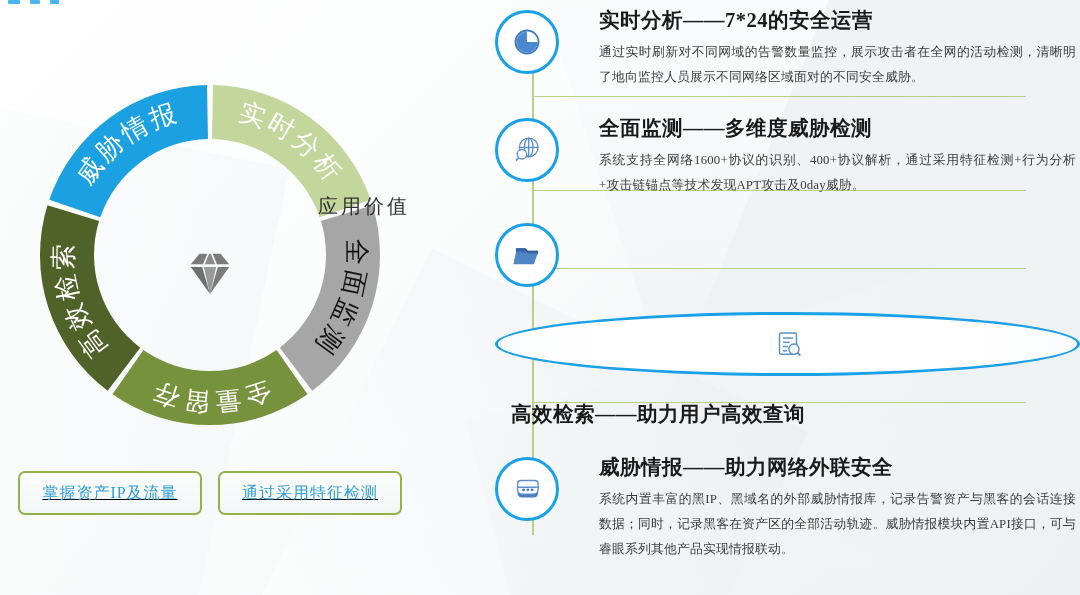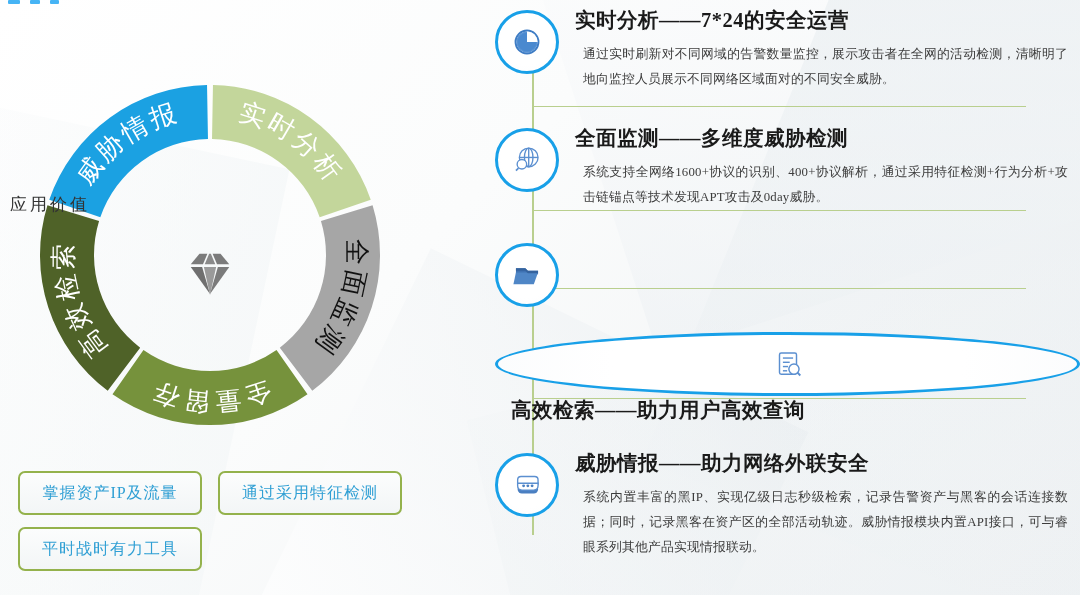--- a/index.html
+++ b/index.html
@@ -36,58 +36,58 @@
   
   .topmark{position:absolute;top:0;left:8px;display:flex;gap:10px;}
   .topmark i{display:block;width:12px;height:4px;background:#46b4f5;border-radius:1px;}
   .topmark i.b2{width:10px;}
   .topmark i.b3{width:9px;}
 
   
   #donut-wrap{position:absolute;left:10px;top:55px;width:400px;height:400px;}
   #donut{position:absolute;inset:0;}
   .donut-center-text{
-    position:absolute;left:0;right:0;top:138px;text-align:left;
-    font-size:17px;color:#333;letter-spacing:3px;
+    position:absolute;left:0;right:0;top:138px;text-align:right;
+    font-size:20px;color:#333;letter-spacing:3px;
     font-family:"Liberation Serif","DejaVu Serif",serif;
   }
   .gem{position:absolute;left:50%;top:190px;transform:translateX(-50%);}
 
   
   #tags{position:absolute;left:18px;top:471px;width:400px;
-        display:grid;grid-template-columns:184px 184px;gap:12px 16px;}
+        display:grid;grid-template-columns:184px 184px;gap:12px 16px;text-decoration:underline;}
   .tag{
     height:40px;border:2px solid #94b24c;border-radius:7px;
     display:flex;align-items:center;justify-content:center;
     color:#2f9fd4;font-size:16px;letter-spacing:1px;
     background:linear-gradient(180deg,rgba(252,253,253,.9),rgba(242,245,246,.9));
     font-family:"Liberation Serif","DejaVu Serif",serif;
   }
 
   
   #timeline{position:absolute;left:495px;top:0;width:585px;height:595px;}
   .axis{position:absolute;left:37px;top:30px;bottom:60px;width:2px;
         background:#b9cf8e;}
-  .row{position:relative;display:flex;}
+  .row{position:relative;display:flex;gap:24px;}
   .row .bullet{
     position:relative;z-index:2;flex:0 0 64px;height:64px;margin-top:4px;
     border-radius:50%;
     background:radial-gradient(circle at 50% 45%,#ffffff 60%,#fbfcfd 100%);
     border:3px solid #18a0e8;
     box-sizing:border-box;
     display:flex;align-items:center;justify-content:center;
   }
   .row .body{flex:1;padding-left:16px;padding-right:4px;}
   .row h3{
     margin:0 0 6px 0;font-size:20.5px;font-weight:bold;color:#1a1a1a;
     letter-spacing:.5px;
     font-family:"Liberation Serif","DejaVu Serif",serif;
   }
   .row p{
-    margin:8px;font-size:12.8px;line-height:1.95;color:#3c3c3c;
+    margin:0;font-size:12.8px;line-height:1.95;color:#3c3c3c;
     text-align:justify;letter-spacing:.2px;
     font-family:"Liberation Serif","DejaVu Serif",serif;
   }
   .sep{height:1px;background:#b9cf8e;margin-left:38px;margin-right:54px;}
   .r1{top:6px;}  .r2{top:17px;} .r3{top:28px;} .r4{top:39px;flex-direction:column;} .r5{top:50px;justify-content:space-between;}
   .s1{margin-top:12px;} .s2{margin-top:9px;} .s3{margin-top:9px;} .s4{margin-top:7px;} 
 </style>
 </head>
 <body>
 
@@ -149,21 +149,20 @@
           <path d="M25 25 L39 25 L32 57 Z" fill="#9a9a9a"></path>
           <path d="M41 25 L54 25 L32 56 Z" fill="#7b7b7b"></path>
         </g>
       </svg>
     </div>
   </div>
 
   <div id="tags">
     <div class="tag">掌握资产IP及流量</div>
     <div class="tag">通过采用特征检测</div>
-    <div class="tag">平时战时有力工具</div>
   </div>
 
   <div id="timeline">
     <div class="axis"></div>
 
     <div class="row r1">
       <div class="bullet">
         <svg width="34" height="34" viewBox="0 0 40 40">
           <circle cx="20" cy="20" r="13.5" fill="none" stroke="#3e7cc4" stroke-width="2.2"></circle>
           <path d="M20 7.5 A12.5 12.5 0 0 1 32.5 20 L20 20 Z" fill="#4a89cf"></path>
@@ -236,18 +235,18 @@
           <path d="M9 17 h24 v8 a5 5 0 0 1 -5 5 H14 a5 5 0 0 1 -5 -5 Z" fill="#4a7fc1"></path>
           <path d="M9 14 a4 4 0 0 1 4 -4 h16 a4 4 0 0 1 4 4 v5 H9 Z" fill="#ffffff" stroke="#5b8fd0" stroke-width="1.6"></path>
           <path d="M9 18 h24 v3 a5 5 0 0 1 -5 5 H14 a5 5 0 0 1 -5 -5 Z" fill="#ffffff" stroke="#5b8fd0" stroke-width="1.6"></path>
           <circle cx="16" cy="21" r="1.7" fill="#4a7fc1"></circle>
           <circle cx="21" cy="21" r="1.7" fill="#4a7fc1"></circle>
           <circle cx="26" cy="21" r="1.7" fill="#4a7fc1"></circle>
         </svg>
       </div>
       <div class="body">
         <h3>威胁情报——助力网络外联安全</h3>
-        <p>系统内置丰富的黑IP、实现亿级日志秒级检索，记录告警资产与黑客的会话连接数据；同时，记录黑客在资产区的全部活动轨迹。威胁情报模块内置API接口，可与睿眼系列其他产品实现情报联动。</p>
+        <p>系统内置丰富的黑IP、黑域名的外部威胁情报库，记录告警资产与黑客的会话连接数据；同时，记录黑客在资产区的全部活动轨迹。威胁情报模块内置API接口，可与睿眼系列其他产品实现情报联动。</p>
       </div>
     </div>
 
   </div>
 </div>
 
 </body></html>

